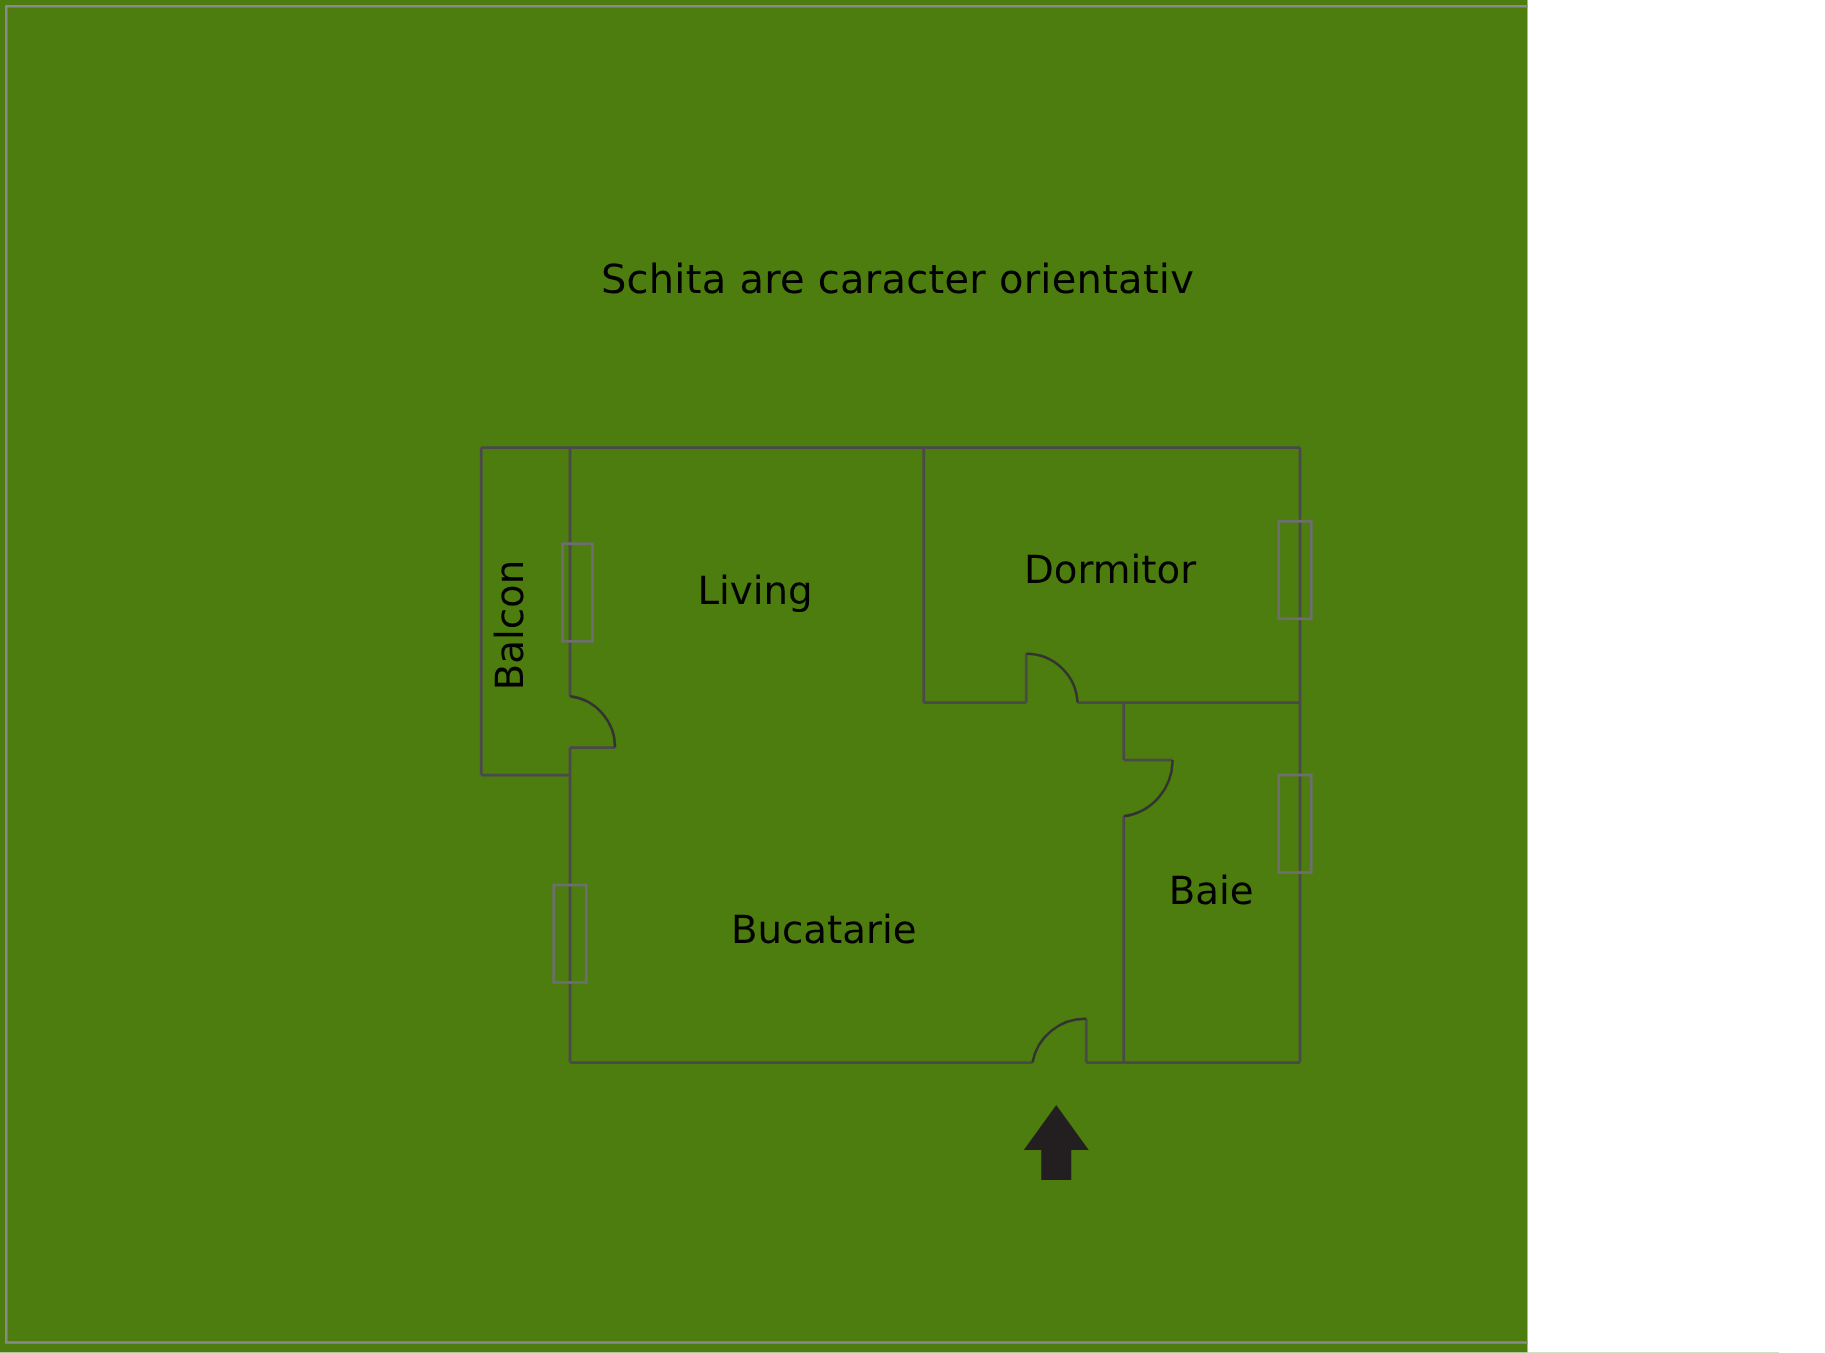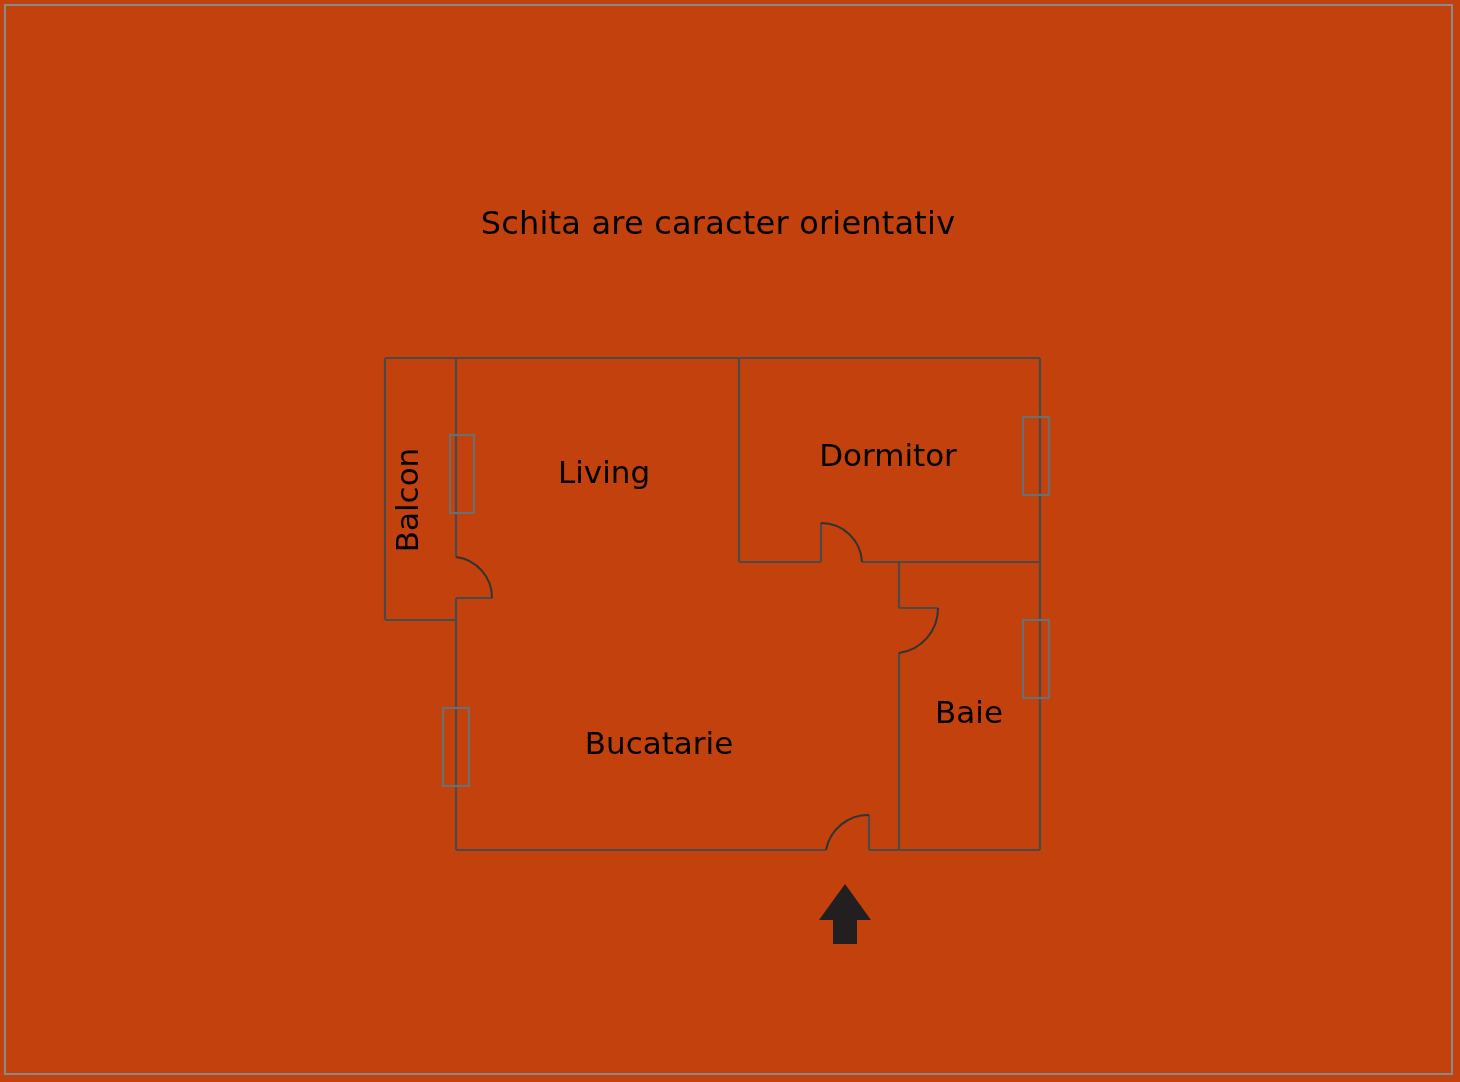--- a/index.html
+++ b/index.html
@@ -2,23 +2,23 @@
 <html><head>
 <meta charset="utf-8">
 <style>
   html, body {
     margin: 0;
     padding: 0;
     background: #ffffff;
   }
   #page {
     position: relative;
-    width: 1460px;
+    width: 1222px;
     height: 1082px;
-    background: #c2410c;
+    background: #4d7c0f;
     overflow: hidden;
     font-family: "DejaVu Sans", "Liberation Sans", sans-serif;
   }
   #page-border {
     position: absolute;
     left: 4px;
     top: 4px;
     width: 1449px;
     height: 1071px;
     border: 2px solid #8a8a8a;

